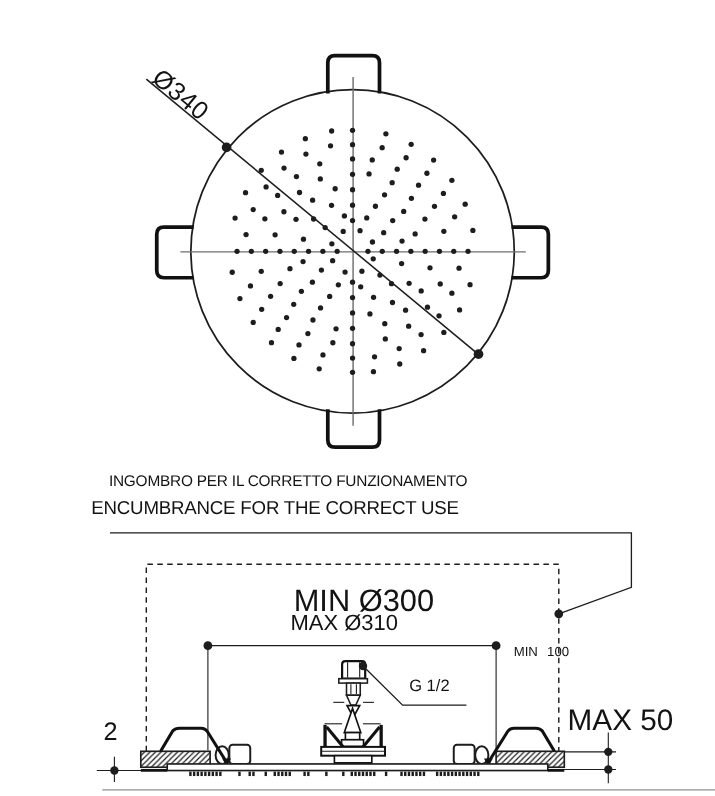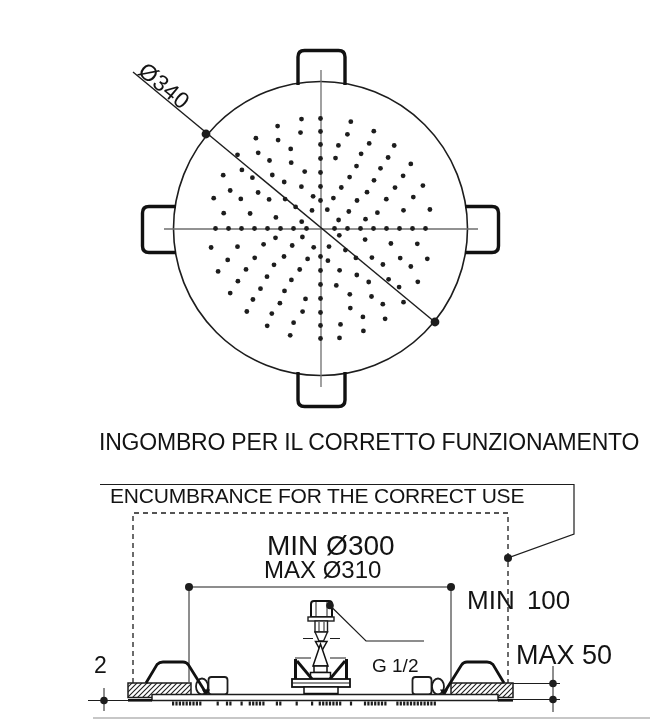--- a/index.html
+++ b/index.html
@@ -3,27 +3,27 @@
 <meta charset="utf-8">
 <style>
   html,body{margin:0;padding:0;background:#fff;}
   .canvas{
     position:relative;width:650px;height:724px;background:#fff;overflow:hidden;
     font-family:"Liberation Sans", sans-serif;color:#111;
   }
   .canvas svg{position:absolute;left:0;top:0;}
   .lbl{position:absolute;white-space:nowrap;color:#131313;}
   #dia340{left:133px;top:51px;font-size:23px;transform-origin:left bottom;transform:rotate(39.5deg);letter-spacing:.5px;}
-  #title-line1{left:99px;top:429px;font-size:23px;letter-spacing:-.2px;}
-  #title-line2{left:110px;top:452px;font-size:21px;letter-spacing:-.2px;margin-top:32px;}
+  #title-line1{left:99px;top:429px;font-size:14px;letter-spacing:-.2px;}
+  #title-line2{left:83px;top:452px;font-size:17px;letter-spacing:-.2px;}
   #min300{left:267px;top:530px;font-size:28px;}
-  #max310{left:264px;top:556px;font-size:24px;}
-  #min100{left:467px;top:585px;font-size:26px;word-spacing:5px;}
+  #max310{left:264px;top:556px;font-size:20px;}
+  #min100{left:467px;top:585px;font-size:12px;word-spacing:5px;}
   #max50{left:516px;top:640px;font-size:27px;}
-  #g12{left:372px;top:615px;font-size:19px;margin-top:40px;}
+  #g12{left:372px;top:615px;font-size:15px;}
   #num2{left:94px;top:652px;font-size:23px;}
 </style>
 </head>
 <body>
 
 <div class="canvas">
 
 <svg width="650" height="724" viewBox="0 0 650 724">
   <defs>
     <pattern id="hatch" width="5" height="5" patternUnits="userSpaceOnUse">

